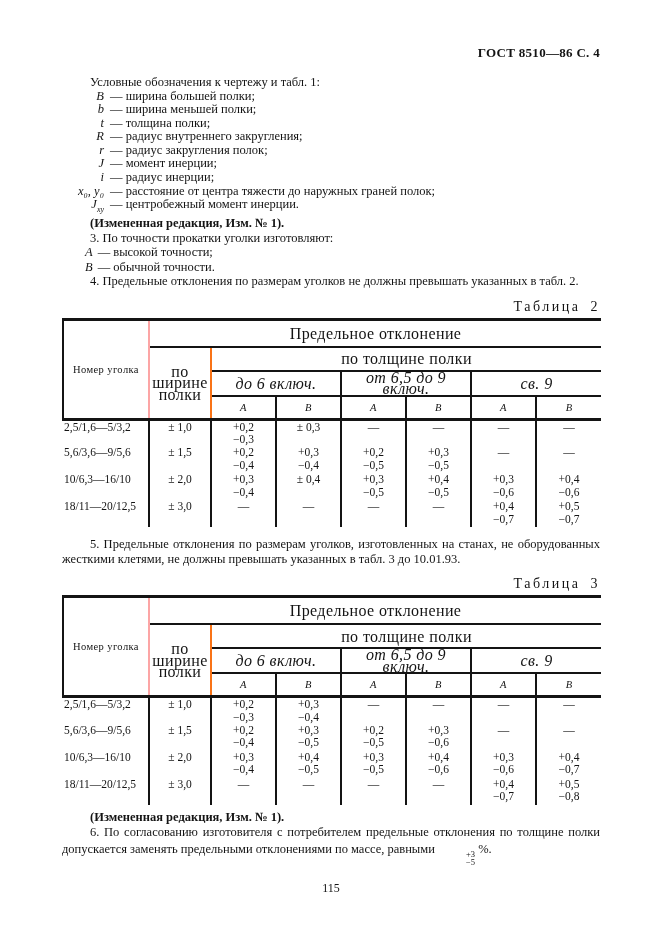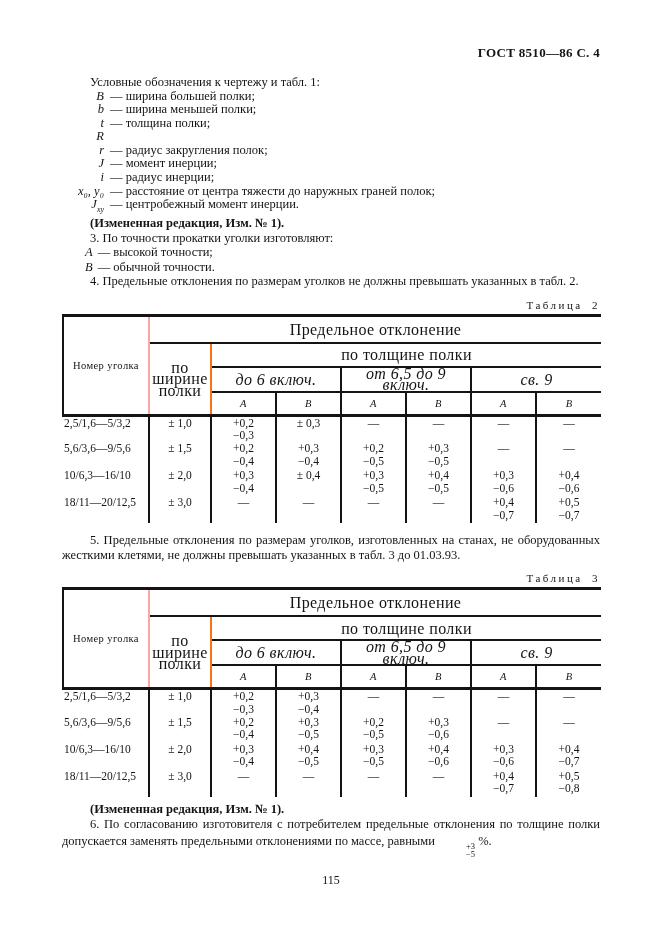--- a/index.html
+++ b/index.html
@@ -19,21 +19,21 @@
   .def-text { margin-left: 6px; }
   sub { font-size: 8px; }
   .bold { font-weight: bold; }
   .indent { text-indent: 28px; }
   .acc-line { padding-left: 23px; }
   .acc-line i { margin-right: 5px; }
   .just { text-align: justify; }
   .mt10 { margin-top: 10px; }
   .mt5 { margin-top: 5px; }
 
-  .tbl-caption { text-align: right; font-size: 11px; letter-spacing: 2.5px; word-spacing: 4px; margin-top: 10px; margin-bottom: 3px; }
+  .tbl-caption { text-align: right; font-size: 14px; letter-spacing: 2.5px; word-spacing: 4px; margin-top: 10px; margin-bottom: 3px; }
 
   table.gost { border-collapse: collapse; table-layout: fixed; width: 538px; border-top: 3px solid #141414; }
   table.gost td { padding: 0; }
   thead td { font-size: 16px; text-align: center; vertical-align: middle; letter-spacing: 0.4px; line-height: 11.5px; }
   .c-number { font-size: 10.5px; border-left: 2px solid #141414; border-right: 2px solid #fca5a5; }
   .h-limit { height: 25px; border-bottom: 2px solid #141414; }
   .h-width { border-right: 2px solid #f97316; }
   .h-thick { height: 22px; border-bottom: 2px solid #141414; }
   .h-range { height: 22px; border-bottom: 2px solid #141414; border-right: 2px solid #141414; font-style: italic; }
   .h-range.last { border-right: 0; }
@@ -66,20 +66,21 @@
       <div class="def-line">
         <span class="def-sym">b</span>
         <span class="def-text">— ширина меньшей полки;</span>
       </div>
       <div class="def-line">
         <span class="def-sym">t</span>
         <span class="def-text">— толщина полки;</span>
       </div>
       <div class="def-line">
         <span class="def-sym">R</span>
+        <span class="def-text">— радиус внутреннего закругления;</span>
       </div>
       <div class="def-line">
         <span class="def-sym">r</span>
         <span class="def-text">— радиус закругления полок;</span>
       </div>
       <div class="def-line">
         <span class="def-sym">J</span>
         <span class="def-text">— момент инерции;</span>
       </div>
       <div class="def-line">
@@ -251,21 +252,21 @@
             <div>−0,7</div>
           </td>
           <td>
             <div>+0,5</div>
             <div>−0,7</div>
           </td>
         </tr>
       </tbody>
   </table>
 
-  <p class="txt just indent mt10">5. Предельные отклонения по размерам уголков, изготовленных на станах, не оборудованных жесткими клетями, не должны превышать указанных в табл. 3 до 01.03.93.</p>
+  <p class="txt just indent mt10">5. Предельные отклонения по размерам уголков, изготовленных на станах, не оборудованных жесткими клетями, не должны превышать указанных в табл. 3 до 10.01.93.</p>
 
   <div class="tbl-caption">Таблица 3</div>
 
   <table class="gost">
     <colgroup>
       <col style="width:86px">
         <col style="width:62px">
       <col style="width:65px">
         <col style="width:65px">
         <col style="width:65px">

